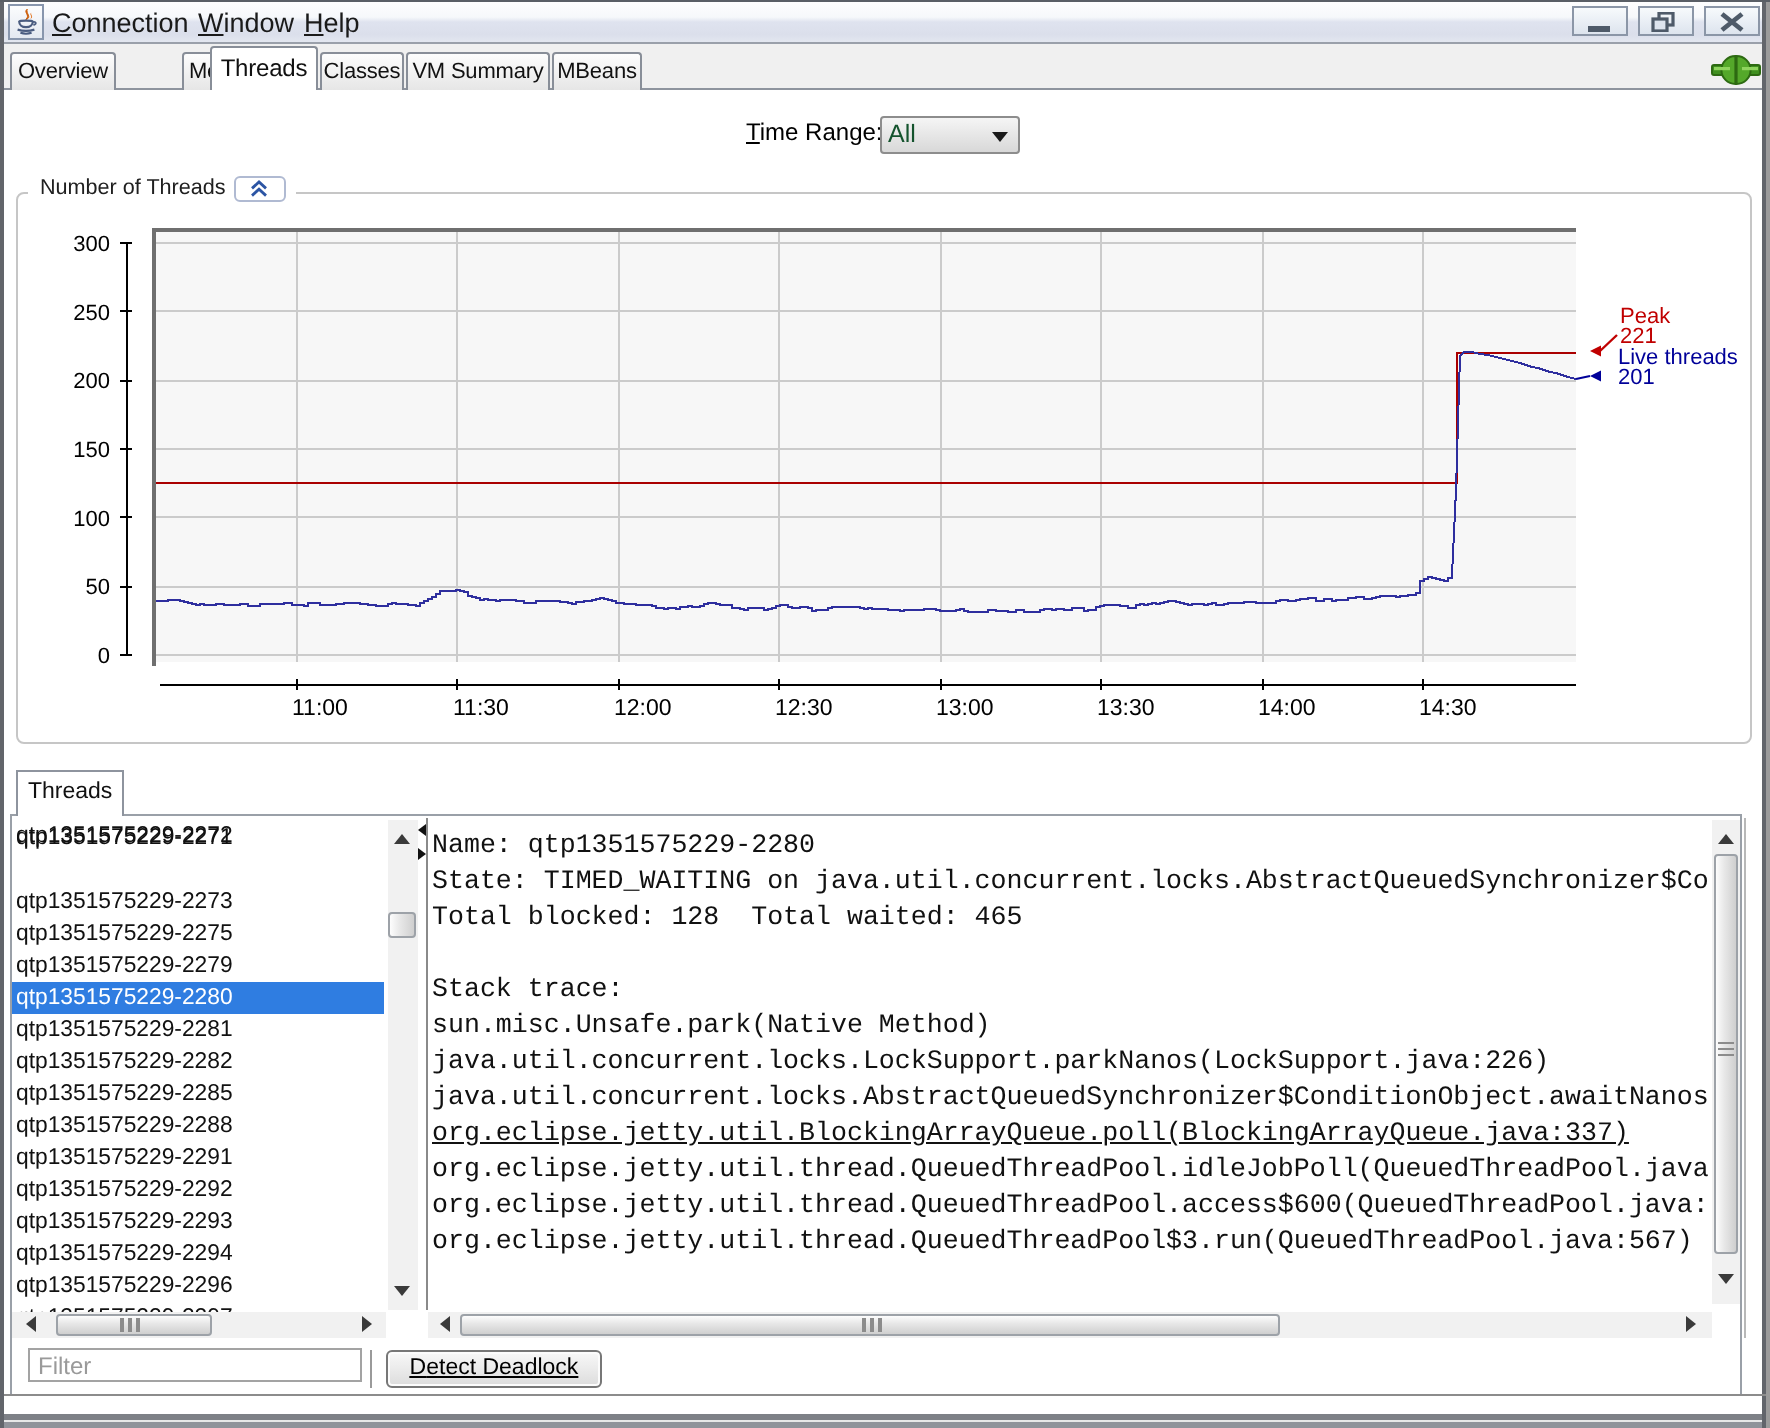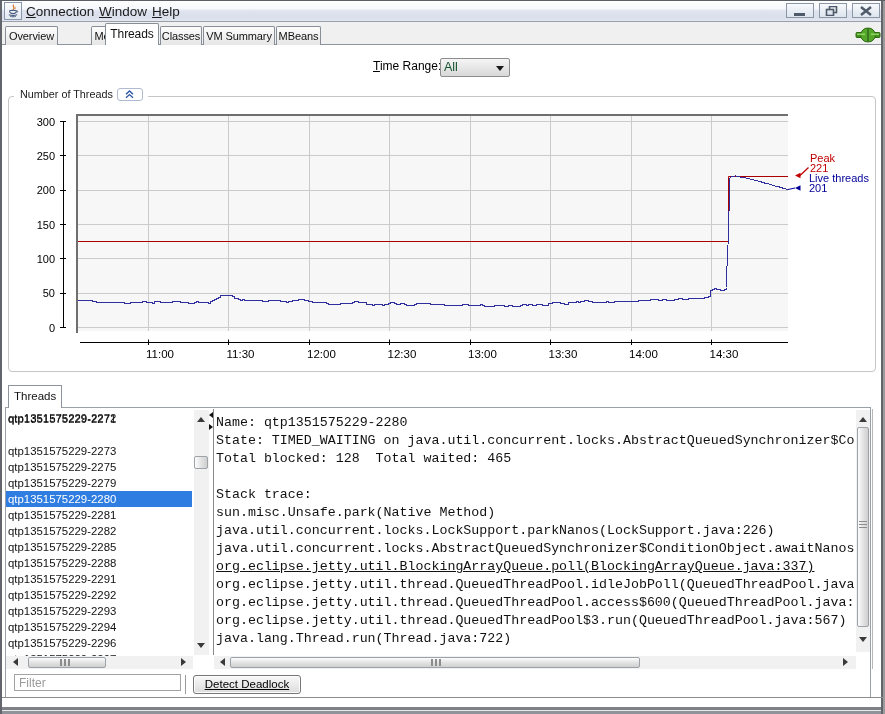--- a/index.html
+++ b/index.html
@@ -195,21 +195,20 @@
       <div class="mono abs" style="left:216px;top:433px;">State: TIMED_WAITING on java.util.concurrent.locks.AbstractQueuedSynchronizer$Co</div>
       <div class="mono abs" style="left:216px;top:451px;">Total blocked: 128  Total waited: 465</div>
       <div class="mono abs" style="left:216px;top:487px;">Stack trace:</div>
       <div class="mono abs" style="left:216px;top:505px;">sun.misc.Unsafe.park(Native Method)</div>
       <div class="mono abs" style="left:216px;top:523px;">java.util.concurrent.locks.LockSupport.parkNanos(LockSupport.java:226)</div>
       <div class="mono abs" style="left:216px;top:541px;">java.util.concurrent.locks.AbstractQueuedSynchronizer$ConditionObject.awaitNanos</div>
       <div class="mono abs" style="left:216px;top:559px;text-decoration:underline;">org.eclipse.jetty.util.BlockingArrayQueue.poll(BlockingArrayQueue.java:337)</div>
       <div class="mono abs" style="left:216px;top:577px;">org.eclipse.jetty.util.thread.QueuedThreadPool.idleJobPoll(QueuedThreadPool.java</div>
       <div class="mono abs" style="left:216px;top:595px;">org.eclipse.jetty.util.thread.QueuedThreadPool.access$600(QueuedThreadPool.java:</div>
       <div class="mono abs" style="left:216px;top:613px;">org.eclipse.jetty.util.thread.QueuedThreadPool$3.run(QueuedThreadPool.java:567)</div>
-      <div class="mono abs" style="left:216px;top:631px;">java.lang.Thread.run(Thread.java:722)</div>
     </div>
   </div>
 
   <div class="sbtrack" style="left:856px;top:410px;width:14px;height:242px;"></div>
   <div class="arr" style="left:859px;top:417px;border-left:4.5px solid transparent;border-right:4.5px solid transparent;border-bottom:5px solid #3a3a3a;"></div>
   <div class="sbthumbv" style="left:857px;top:427px;width:12px;height:200px;"></div>
   <div class="abs" style="left:859px;top:521px;width:8px;height:1px;background:#8c8c8c;box-shadow:0 3px 0 #8c8c8c, 0 6px 0 #8c8c8c;"></div>
   <div class="arr" style="left:859px;top:637px;border-left:4.5px solid transparent;border-right:4.5px solid transparent;border-top:5px solid #3a3a3a;"></div>
 
   <div class="sbtrack" style="left:214px;top:656px;width:642px;height:13px;"></div>

